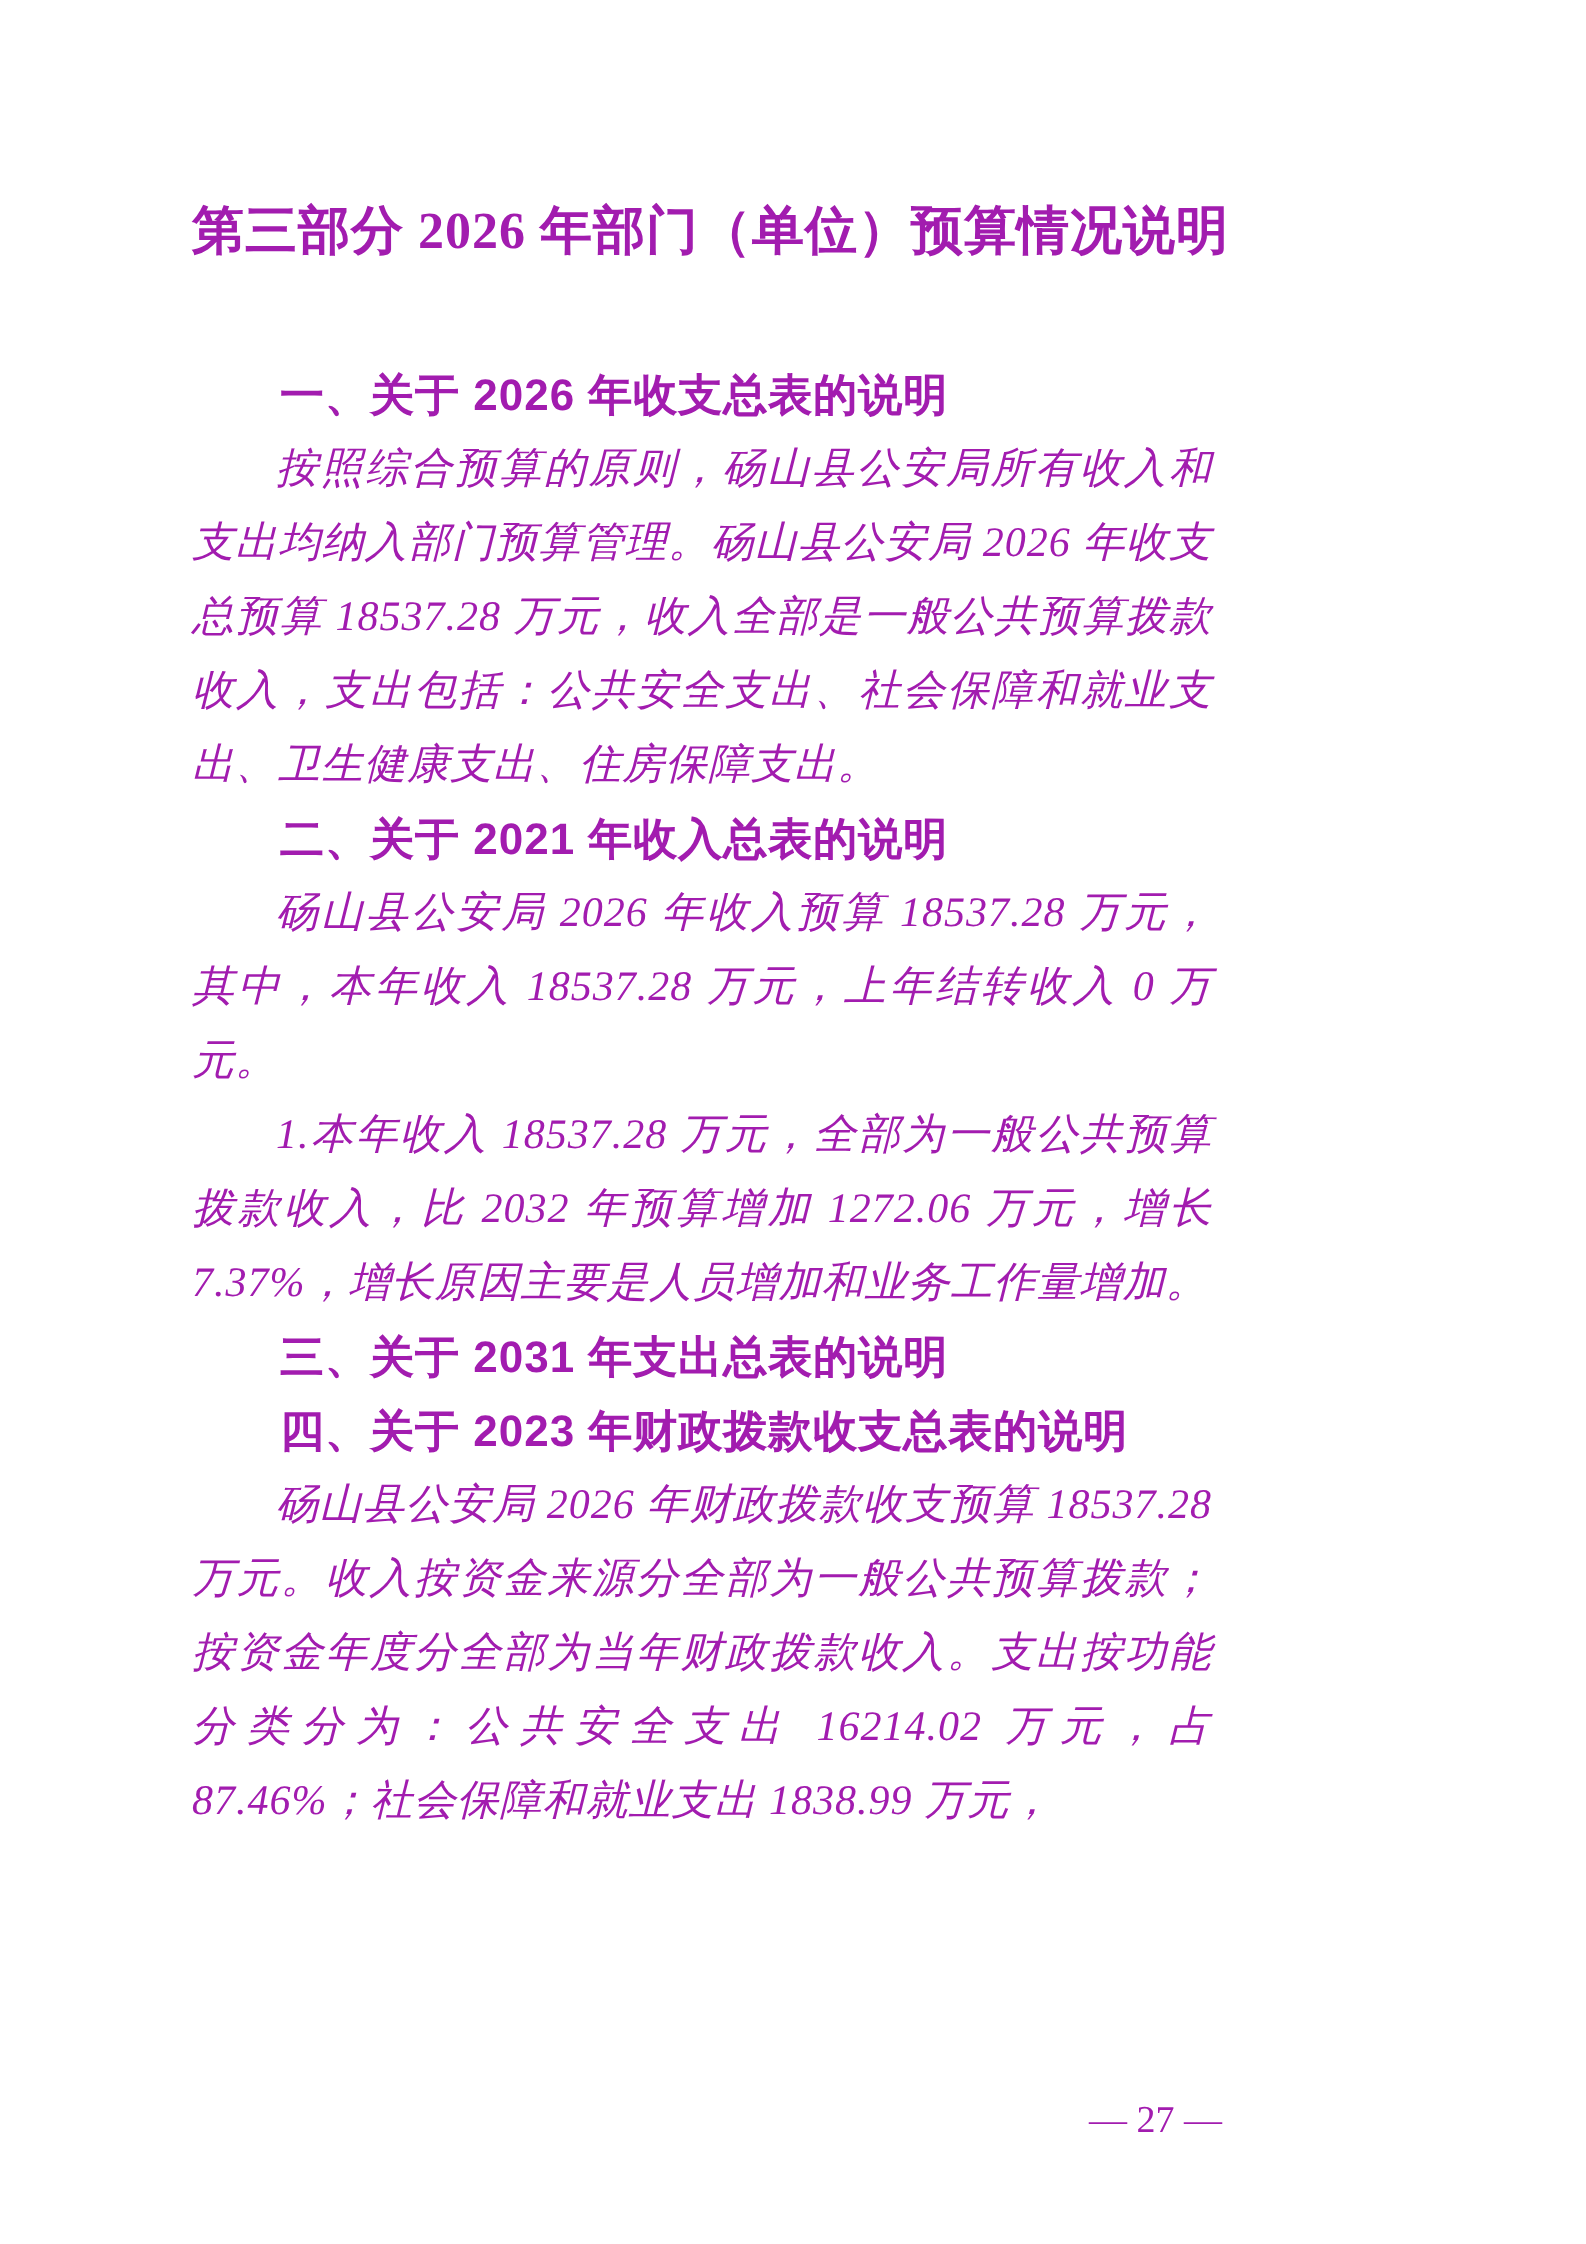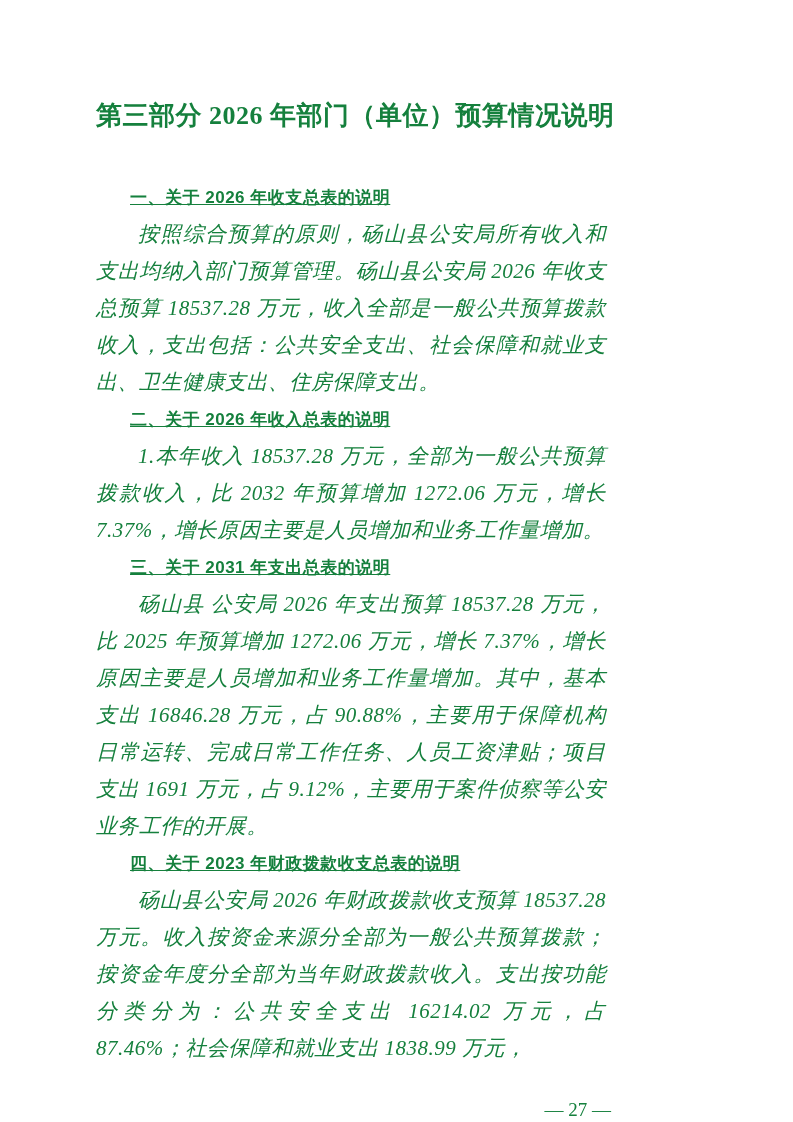--- a/index.html
+++ b/index.html
@@ -7,21 +7,21 @@
     padding: 0;
     background: #ffffff;
   }
   .page {
     position: relative;
     width: 709px;
     height: 1122px;
     background: #ffffff;
     overflow: hidden;
     font-family: "Liberation Serif", "DejaVu Serif", serif;
-    color: #15803d;
+    color: #a21caf;
   }
   .content {
     box-sizing: border-box;
     padding: 94px 103px 0 96px;
   }
   .doc-title {
     margin: 0 0 41px 0;
     font-family: "Liberation Serif", "DejaVu Serif", serif;
     font-weight: 700;
     font-size: 26px;
@@ -32,35 +32,34 @@
   }
   .doc-body {
     font-size: 21px;
     line-height: 37px;
   }
   .sec-heading {
     margin: 0;
     text-indent: 2em;
     font-family: "Liberation Sans", "DejaVu Sans", sans-serif;
     font-weight: 700;
-    font-size: 17px;
+    font-size: 22px;
     line-height: 37px;
     letter-spacing: 0.5px;
-    text-decoration: underline;
   }
   .para {
     margin: 0;
     text-indent: 2em;
     text-align: justify;
     letter-spacing: 0.5px;
     font-style: italic;
   }
   .page-number {
     position: absolute;
-    top: 1097px;
+    top: 1048px;
     right: 98px;
     font-family: "Liberation Serif", "DejaVu Serif", serif;
     font-size: 19px;
     line-height: 26px;
     white-space: nowrap;
   }
 </style>
 </head>
 <body>
 
@@ -69,27 +68,27 @@
     <h1 class="doc-title">第三部分 2026 年部门（单位）预算情况说明</h1>
 
     <div class="doc-body">
 
       <section>
         <h2 class="sec-heading">一、关于 2026 年收支总表的说明</h2>
         <p class="para">按照综合预算的原则，砀山县公安局所有收入和支出均纳入部门预算管理。砀山县公安局 2026 年收支总预算 18537.28 万元，收入全部是一般公共预算拨款收入，支出包括：公共安全支出、社会保障和就业支出、卫生健康支出、住房保障支出。</p>
       </section>
 
       <section>
-        <h2 class="sec-heading">二、关于 2026 年收入总表的说明</h2>
+        <h2 class="sec-heading">二、关于 2021 年收入总表的说明</h2>
+        <p class="para">砀山县公安局 2026 年收入预算 18537.28 万元，其中，本年收入 18537.28 万元，上年结转收入 0 万元。</p>
         <p class="para">1.本年收入 18537.28 万元，全部为一般公共预算拨款收入，比 2032 年预算增加 1272.06 万元，增长 7.37%，增长原因主要是人员增加和业务工作量增加。</p>
       </section>
 
       <section>
         <h2 class="sec-heading">三、关于 2031 年支出总表的说明</h2>
-        <p class="para">砀山县 公安局 2026 年支出预算 18537.28 万元，比 2025 年预算增加 1272.06 万元，增长 7.37%，增长原因主要是人员增加和业务工作量增加。其中，基本支出 16846.28 万元，占 90.88%，主要用于保障机构日常运转、完成日常工作任务、人员工资津贴；项目支出 1691 万元，占 9.12%，主要用于案件侦察等公安业务工作的开展。</p>
       </section>
 
       <section>
         <h2 class="sec-heading">四、关于 2023 年财政拨款收支总表的说明</h2>
         <p class="para">砀山县公安局 2026 年财政拨款收支预算 18537.28 万元。收入按资金来源分全部为一般公共预算拨款；按资金年度分全部为当年财政拨款收入。支出按功能分类分为：公共安全支出 16214.02 万元，占 87.46%；社会保障和就业支出 1838.99 万元，</p>
       </section>
 
     </div>
   </div>
 

